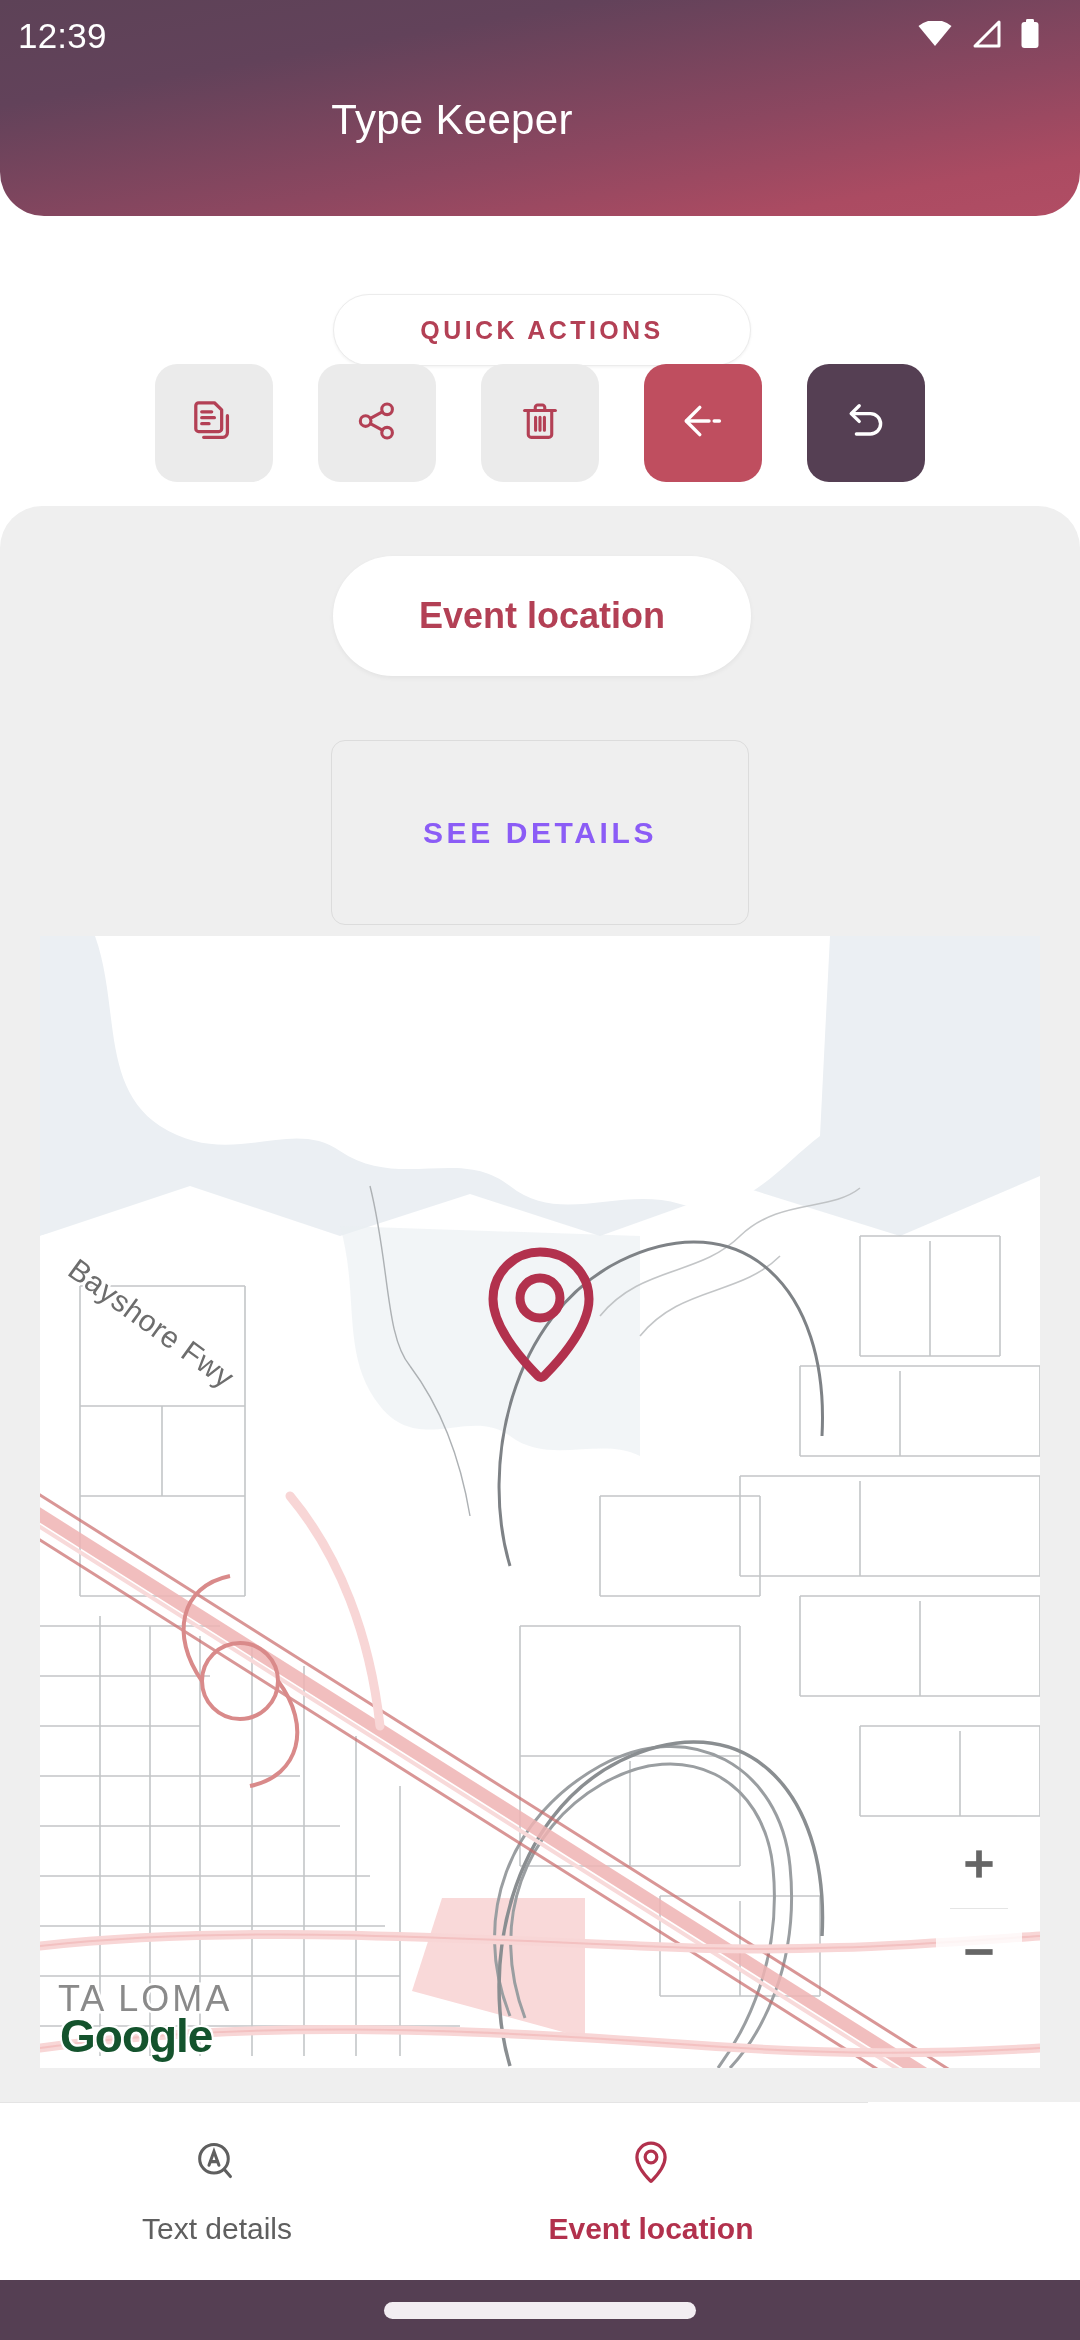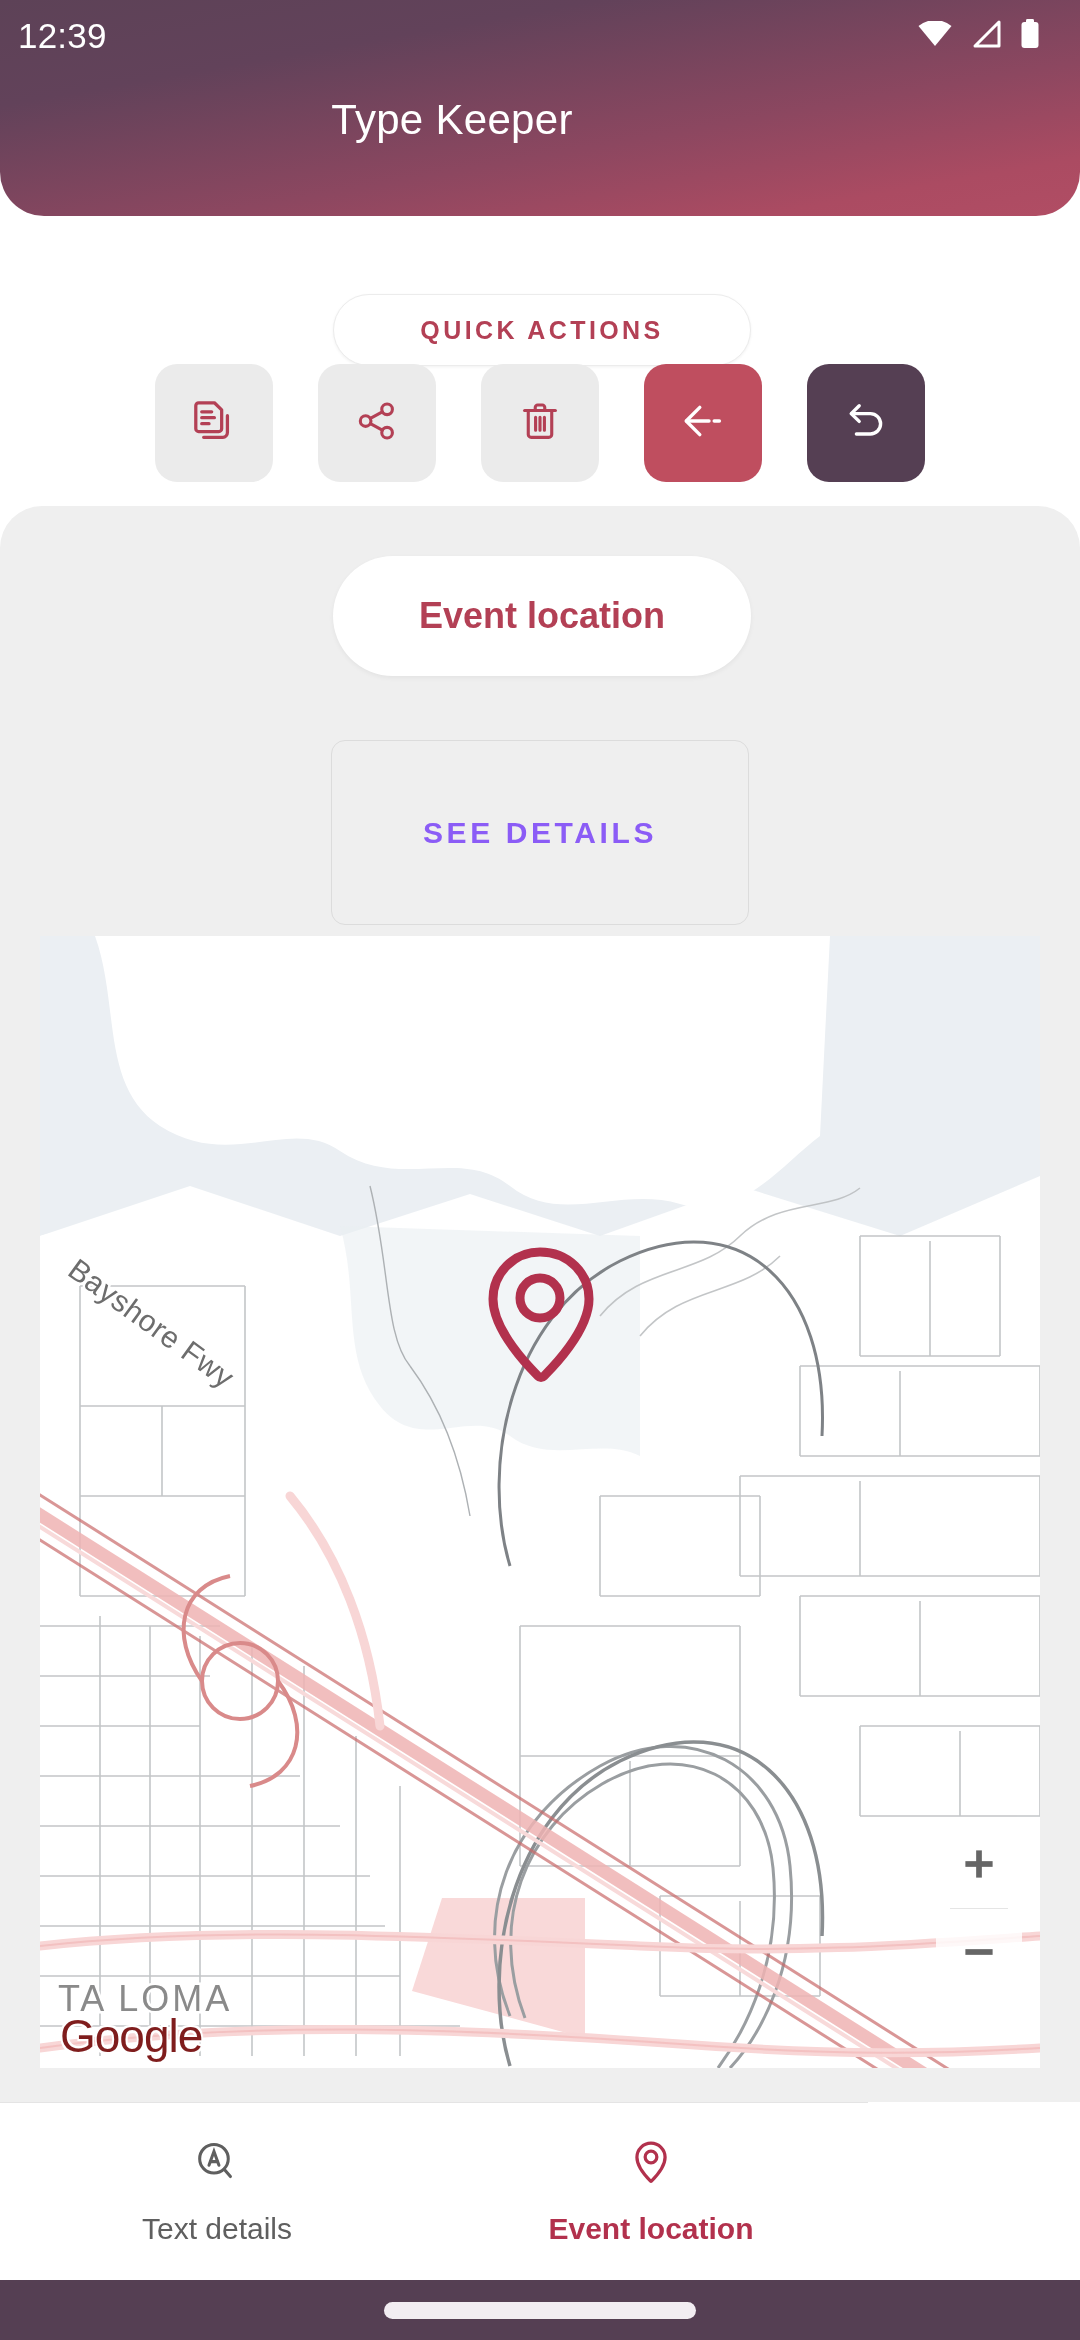--- a/index.html
+++ b/index.html
@@ -87,22 +87,22 @@
     position:absolute; left:40px; top:936px; width:1000px; height:1132px;
     overflow:hidden; background:#ffffff; z-index:3;
   }
   #map svg{ display:block; }
   #gmaplogo{
     position:absolute; left:20px; bottom:16px;
     font-size:0; line-height:0; z-index:6;
   }
   .gl{
     font-family:"Liberation Sans", sans-serif;
-    font-size:46px; font-weight:400; letter-spacing:-1px;
-    color:#7f1d1d;
+    font-size:46px; font-weight:700; letter-spacing:-1px;
+    color:#14532d;
     text-shadow:
       -1.6px -1.6px 0 #fff, 1.6px -1.6px 0 #fff,
       -1.6px 1.6px 0 #fff, 1.6px 1.6px 0 #fff,
       0 0 4px #fff;
   }
   #zoomctl{
     position:absolute; right:18px; bottom:72px; width:86px; height:176px;
     background:rgba(255,255,255,.82); border-radius:4px;
     display:flex; flex-direction:column; z-index:6;
   }

